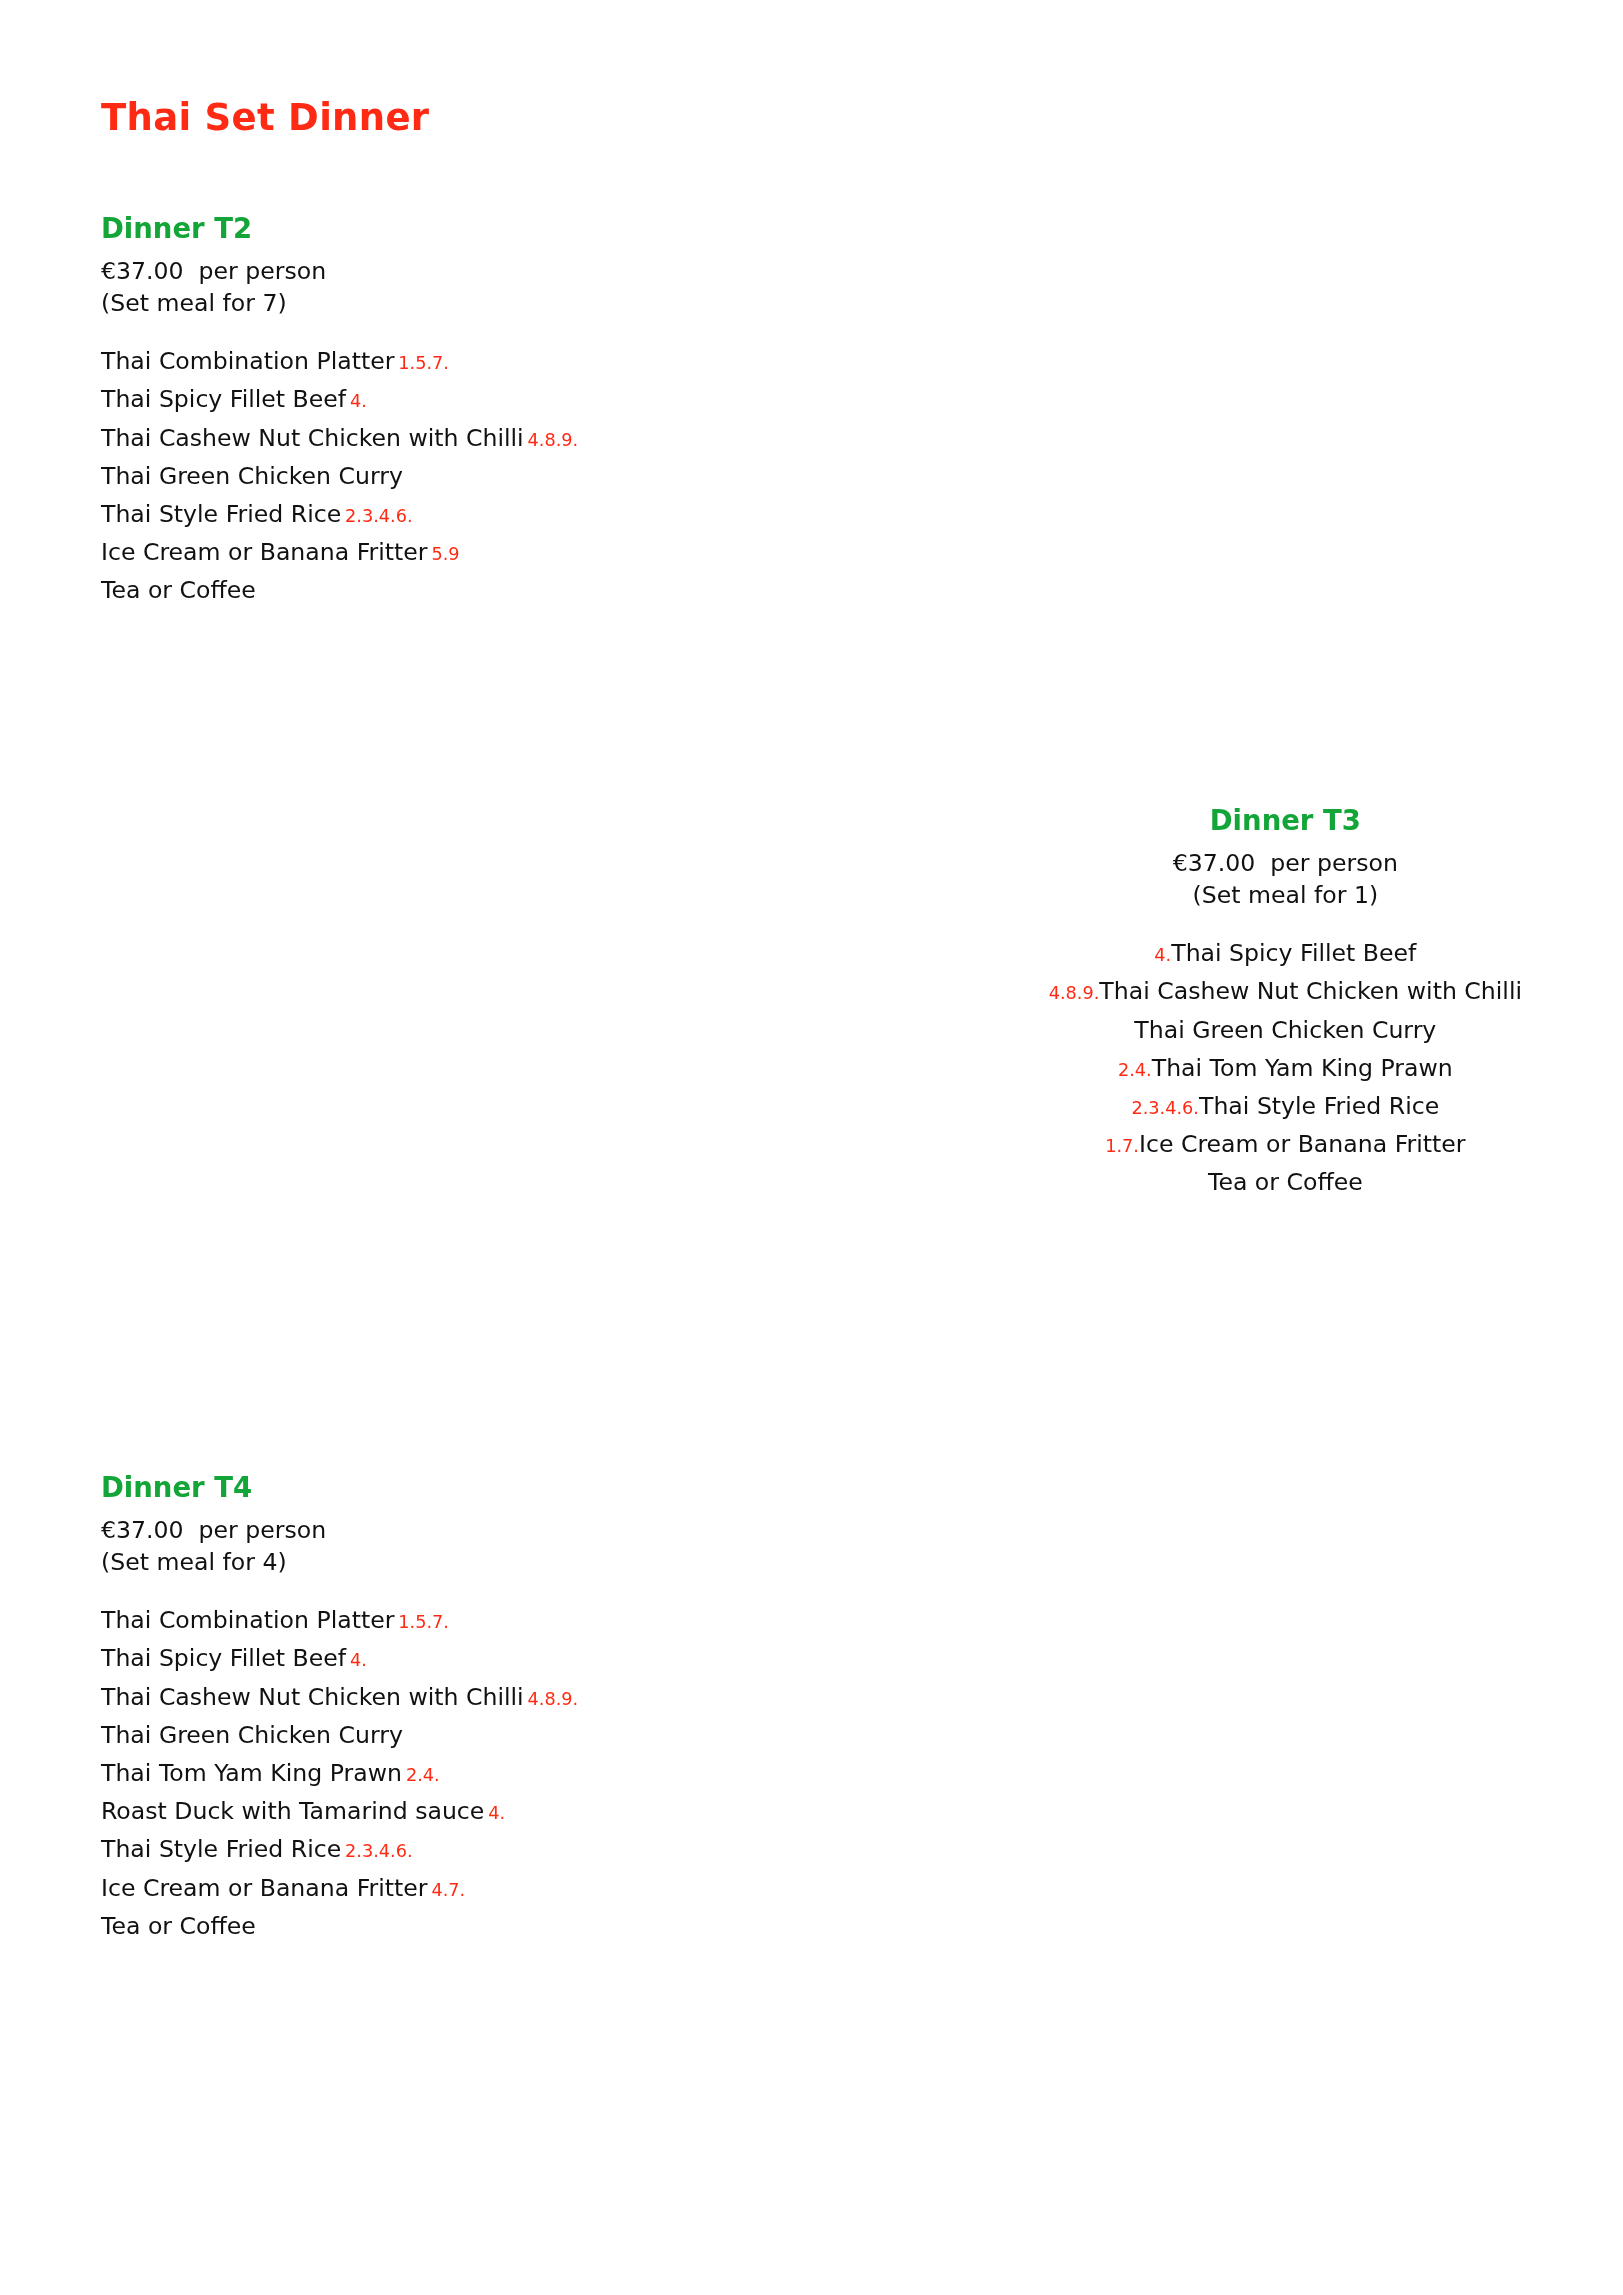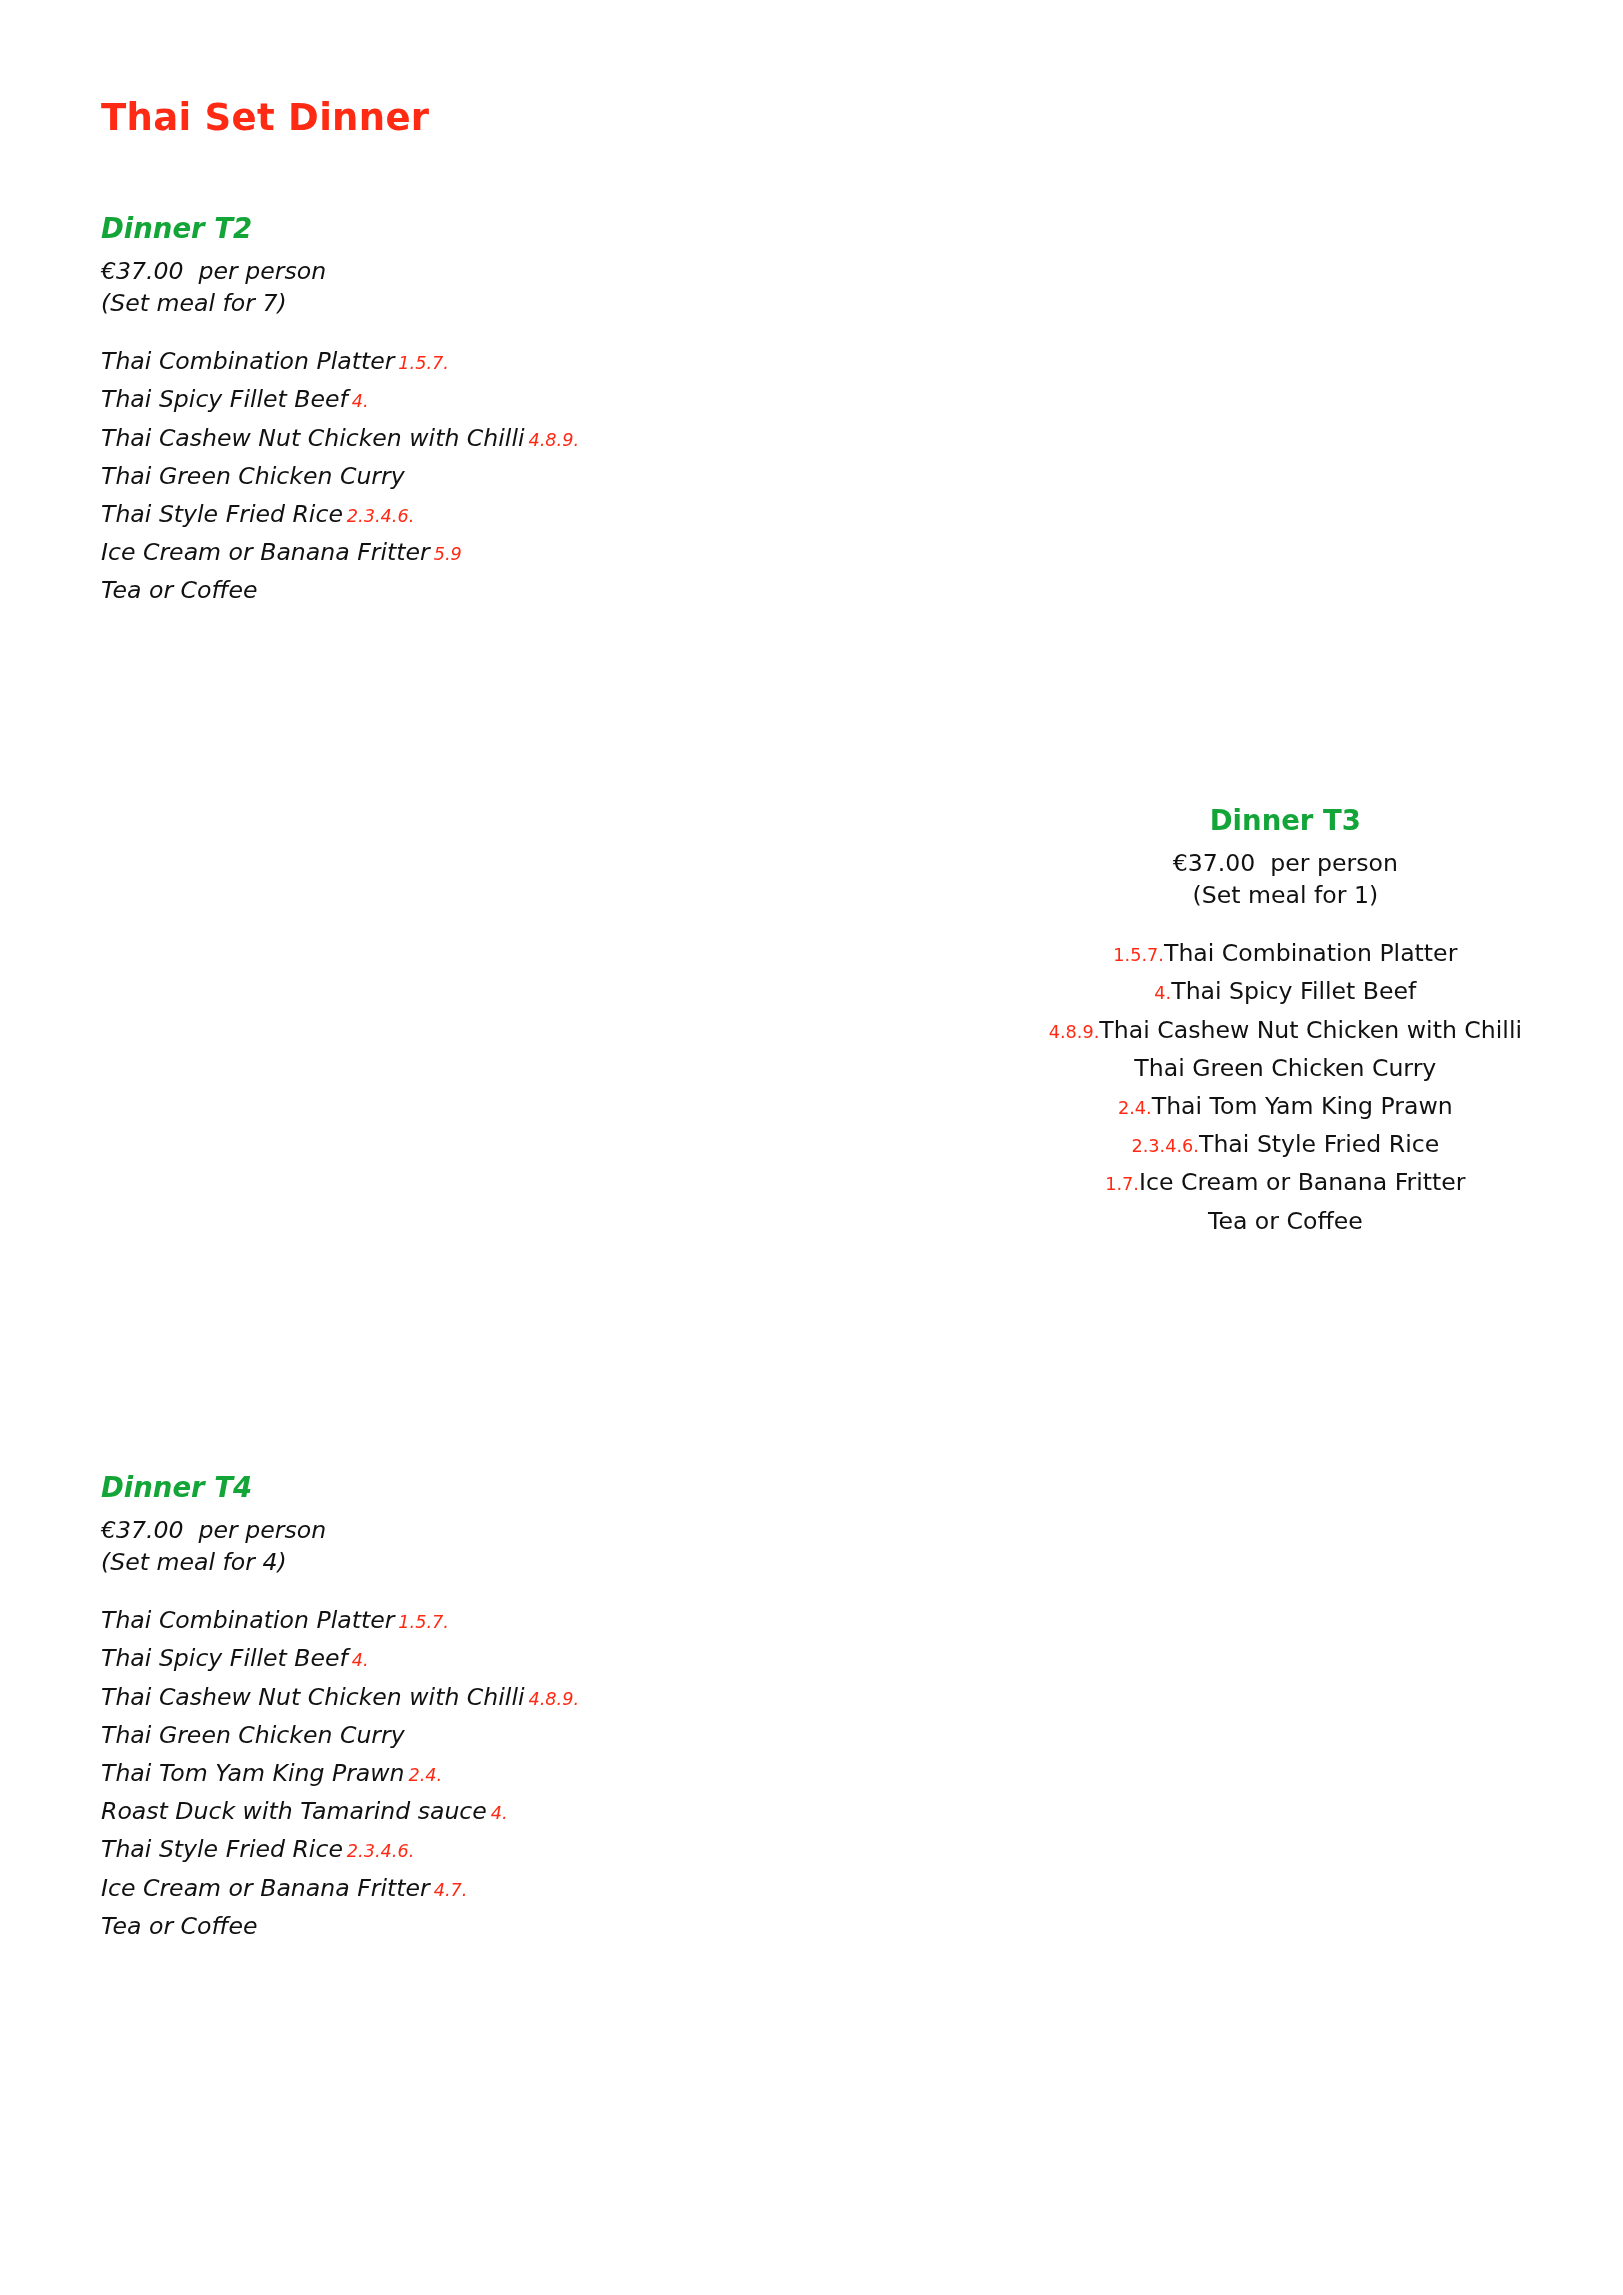--- a/index.html
+++ b/index.html
@@ -31,21 +31,20 @@
     line-height: 1.1;
   }
 
   
   .menu-block {
     position: absolute;
   }
   .block-left {
     left: 101px;
     text-align: left;
-    font-style: italic;
   }
   .block-right {
     right: 101px;
     text-align: center;
   }
 
   .set-title {
     color: #13a538;
     font-size: 27.5px;
     font-weight: bold;
@@ -95,21 +94,20 @@
       <div class="item"><span>Ice Cream or Banana Fritter</span><span class="alg alg-left">5.9</span></div>
       <div class="item"><span>Tea or Coffee</span><span class="alg alg-left"></span></div>
     </div>
   </div>
 
   <div class="menu-block block-right" style="top:805px;">
     <div class="set-title">Dinner T3</div>
     <div class="price-line">€37.00  per person</div>
     <div class="setline">(Set meal for 1)</div>
     <div class="items">
-      <div class="item"><span class="alg alg-right">1.5.7.</span><span>Thai Combination Platter</span></div>
       <div class="item"><span class="alg alg-right">4.</span><span>Thai Spicy Fillet Beef</span></div>
       <div class="item"><span class="alg alg-right">4.8.9.</span><span>Thai Cashew Nut Chicken with Chilli</span></div>
       <div class="item"><span class="alg alg-right"></span><span>Thai Green Chicken Curry</span></div>
       <div class="item"><span class="alg alg-right">2.4.</span><span>Thai Tom Yam King Prawn</span></div>
       <div class="item"><span class="alg alg-right">2.3.4.6.</span><span>Thai Style Fried Rice</span></div>
       <div class="item"><span class="alg alg-right">1.7.</span><span>Ice Cream or Banana Fritter</span></div>
       <div class="item"><span class="alg alg-right"></span><span>Tea or Coffee</span></div>
     </div>
   </div>
 

